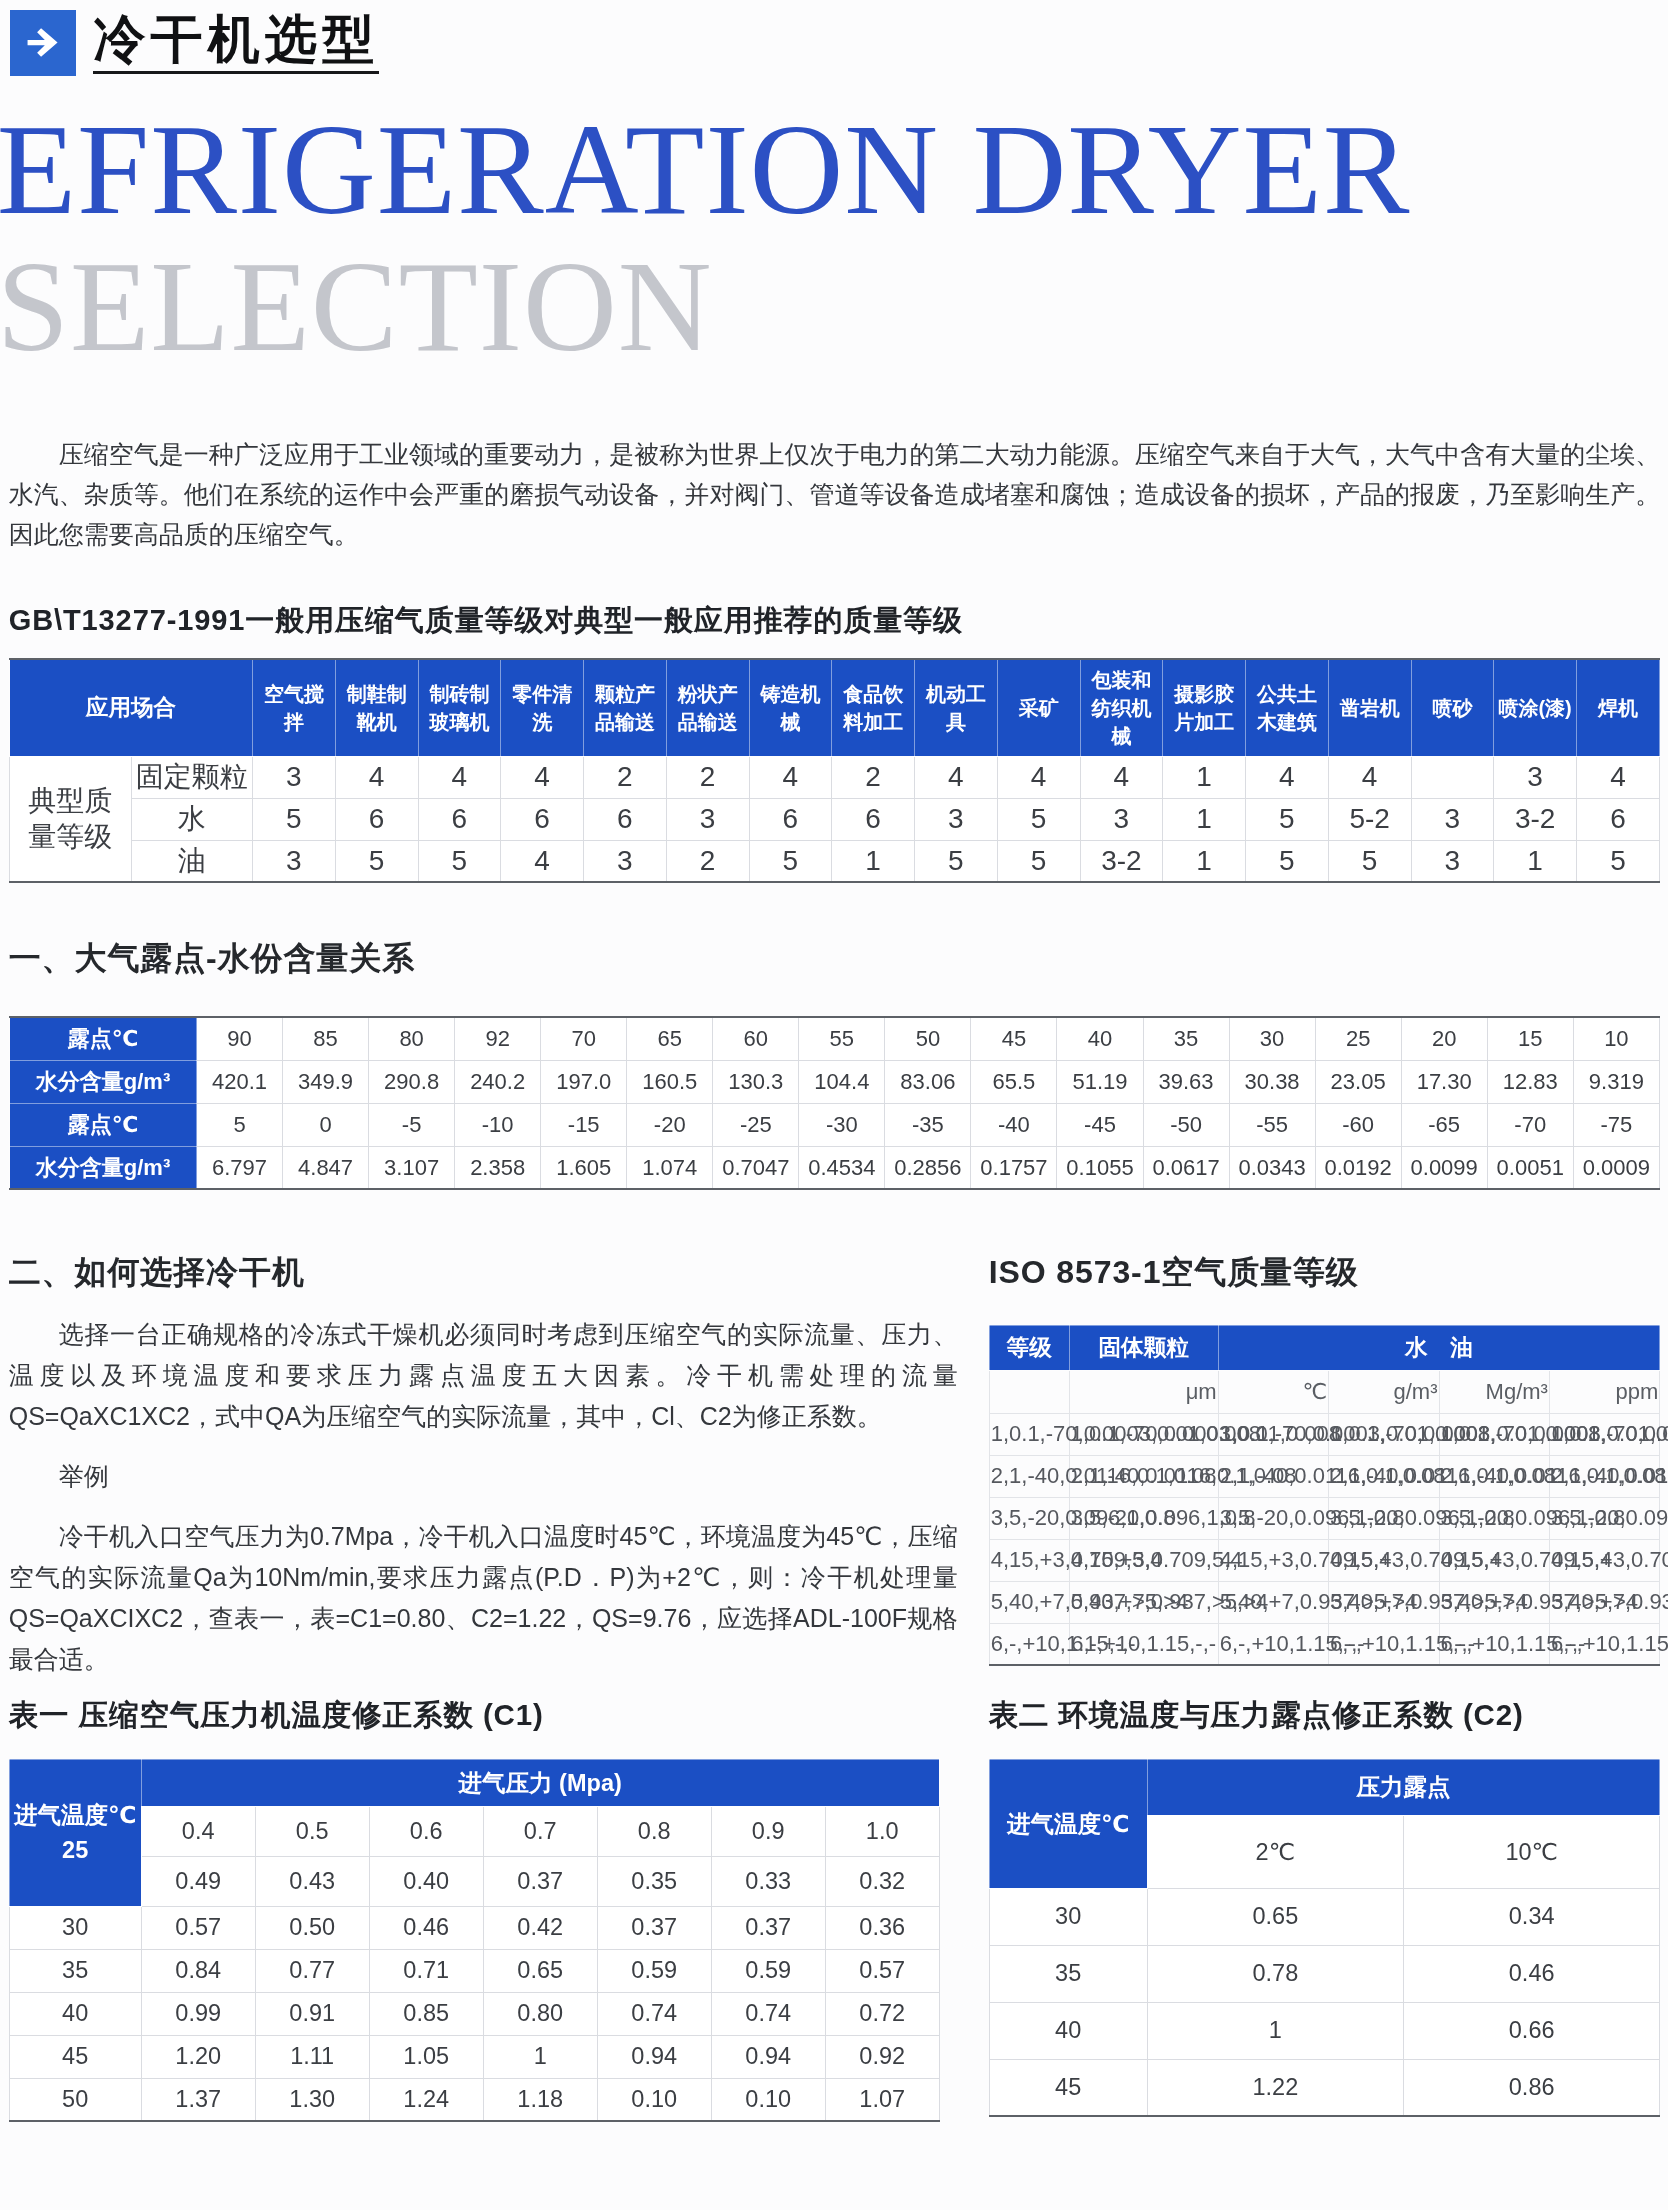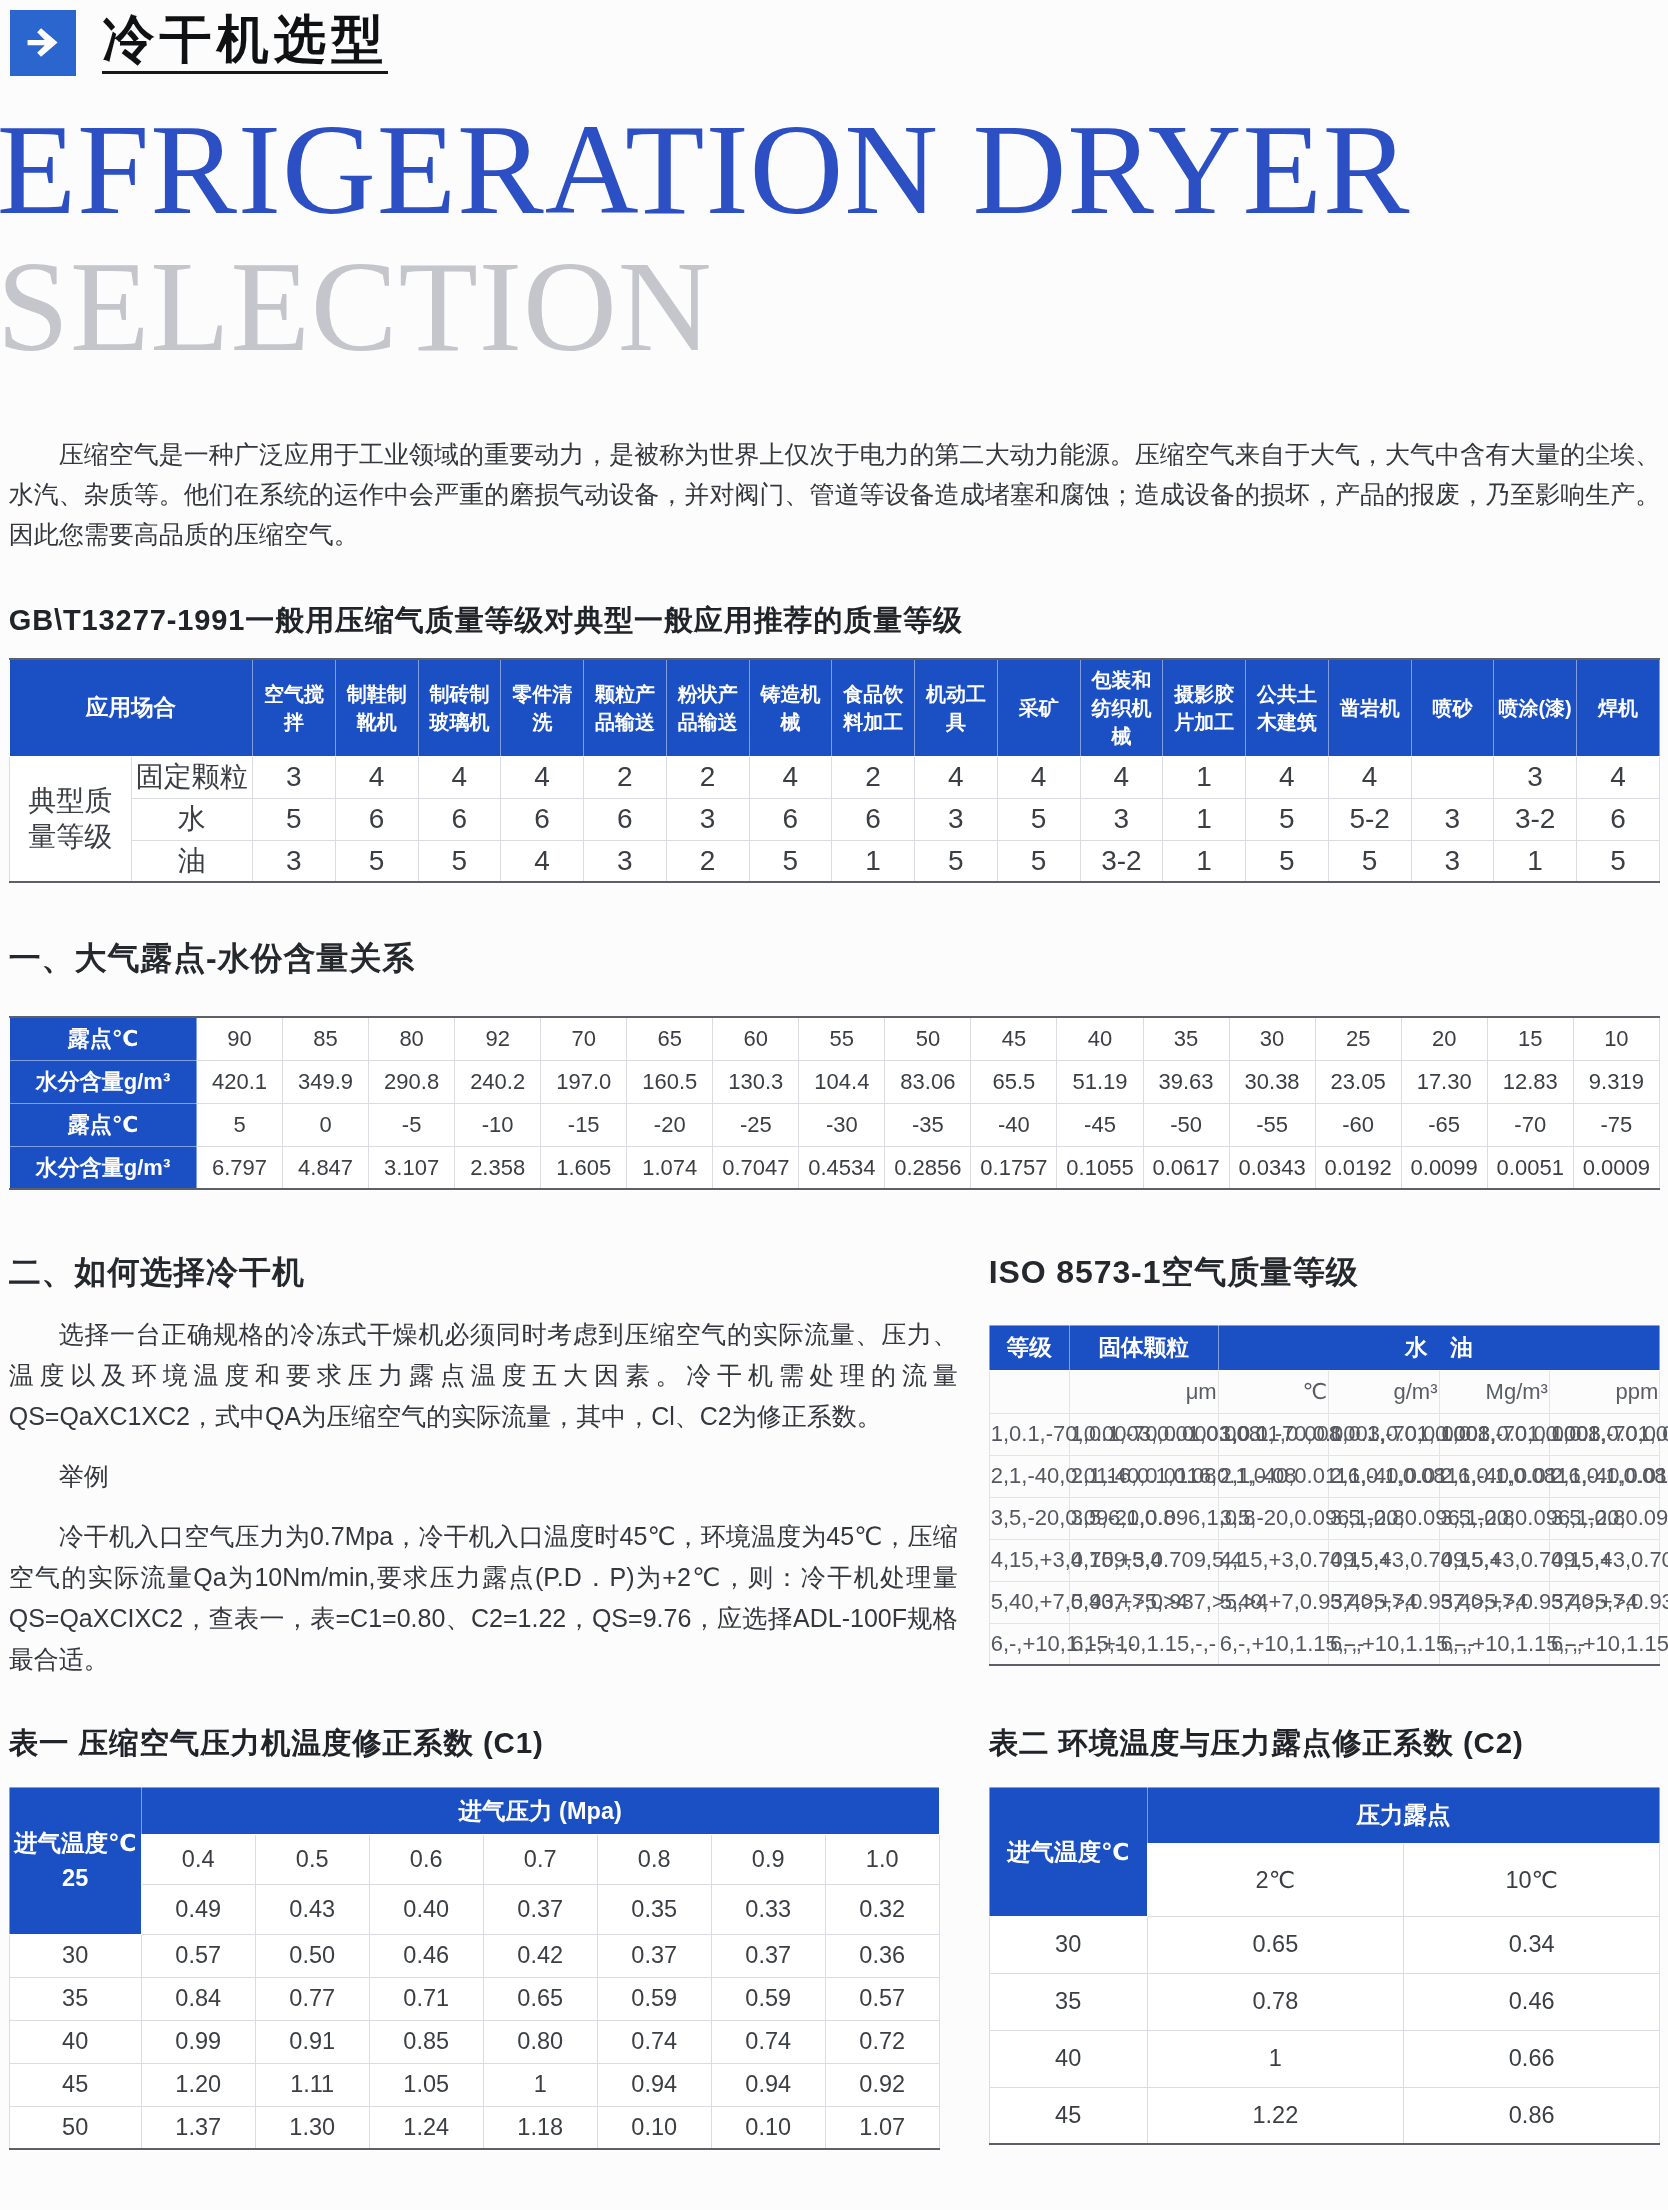--- a/index.html
+++ b/index.html
@@ -2,21 +2,21 @@
 <html style="font-size:14px"><head>
 <meta charset="utf-8">
 <style>
   html,body { margin:0; padding:0; background:#ffffff; }
   .page {
     position:relative; width:1669px; height:2211px; overflow:hidden;
     background:#fcfcfd; box-sizing:border-box; padding:0 8.7px;
     font-family:"Liberation Sans","DejaVu Sans",sans-serif; color:#2f3237;
   }
   
-  .head-row { display:flex; align-items:center; gap:26px; margin:7px 0 0 1.7px; height:71px; }
+  .head-row { display:flex; align-items:center; gap:17px; margin:7px 0 0 1.7px; height:71px; }
   .title-icon { width:66px; height:66px; background:#2b66cf; display:flex; align-items:center; justify-content:center; flex:0 0 auto; }
   .title-icon svg { width:45px; height:45px; }
   h1.cn-title { margin:0; font-size:52px; font-weight:700; color:#101113; letter-spacing:5.2px;
     border-bottom:3.5px solid #17181a; padding-bottom:3.5px; line-height:1.1; }
   .en1 { margin:26px 0 0 -12px; font-family:"Liberation Serif","DejaVu Serif",serif; font-size:130px; line-height:1;
     color:#2c50c4; white-space:nowrap; letter-spacing:0.9px; }
   .en2 { margin:7px 0 0 -12px; font-family:"Liberation Serif","DejaVu Serif",serif; font-size:130px; line-height:1;
     color:#c4c6cc; white-space:nowrap; letter-spacing:0.9px; }
   
   .intro { margin:63px 0 0; font-size:25px; line-height:40px; text-indent:2em; text-align:justify; color:#34373c; }
@@ -43,21 +43,21 @@
   .col-right { flex:1; }
   .sel-paras p { margin:19px 0 0; font-size:25px; line-height:41px; text-indent:2em; text-align:justify; color:#34373c; }
   
   table.iso { width:100%; margin-top:29.5px; border-bottom:2.6px solid #5d6167; }
   table.iso thead th { height:45px; font-size:22.6px; }
   table.iso thead th.g { width:80px;margin-left:8px; }
   table.iso thead th.s { width:149px; }
   table.iso tr.units td { height:43px; font-size:22px; color:#5a5e64; border:0.9px solid #e2e4e8; background:transparent;text-align:right; }
   table.iso tbody td { height:42px; font-size:22px; color:#55585e; border:0.9px solid #e2e4e8; }
   
-  .bottom-cols { display:flex; margin-top:44px; }
+  .bottom-cols { display:flex; margin-top:16px; }
   .bot-left { width:980px; box-sizing:border-box; padding-right:49px; flex:0 0 auto; }
   .bot-right { flex:1; }
   h3.tbl-title { margin:0; font-size:29.5px; font-weight:600; color:#202328; letter-spacing:0.9px; }
   table.c1, table.c2 { width:100%; margin-top:22.6px; border-top:1.7px solid #5d6167; border-bottom:2.6px solid #5d6167; }
   th.corner-c1 { width:132px; font-size:23.5px; line-height:1.5; }
   table.c1 th.span7 { height:47px; font-size:23.5px; }
   table.c1 td { height:43px; font-size:23.5px; color:#3b3e43; border:0.9px solid #dadce1; background:#fff; }
   table.c1 tr.prow td, table.c1 tr.r25 td { height:50px; }
   th.corner-c2 { width:158px; font-size:23.5px; }
   table.c2 th.spanh { height:56px; font-size:23.5px; }

